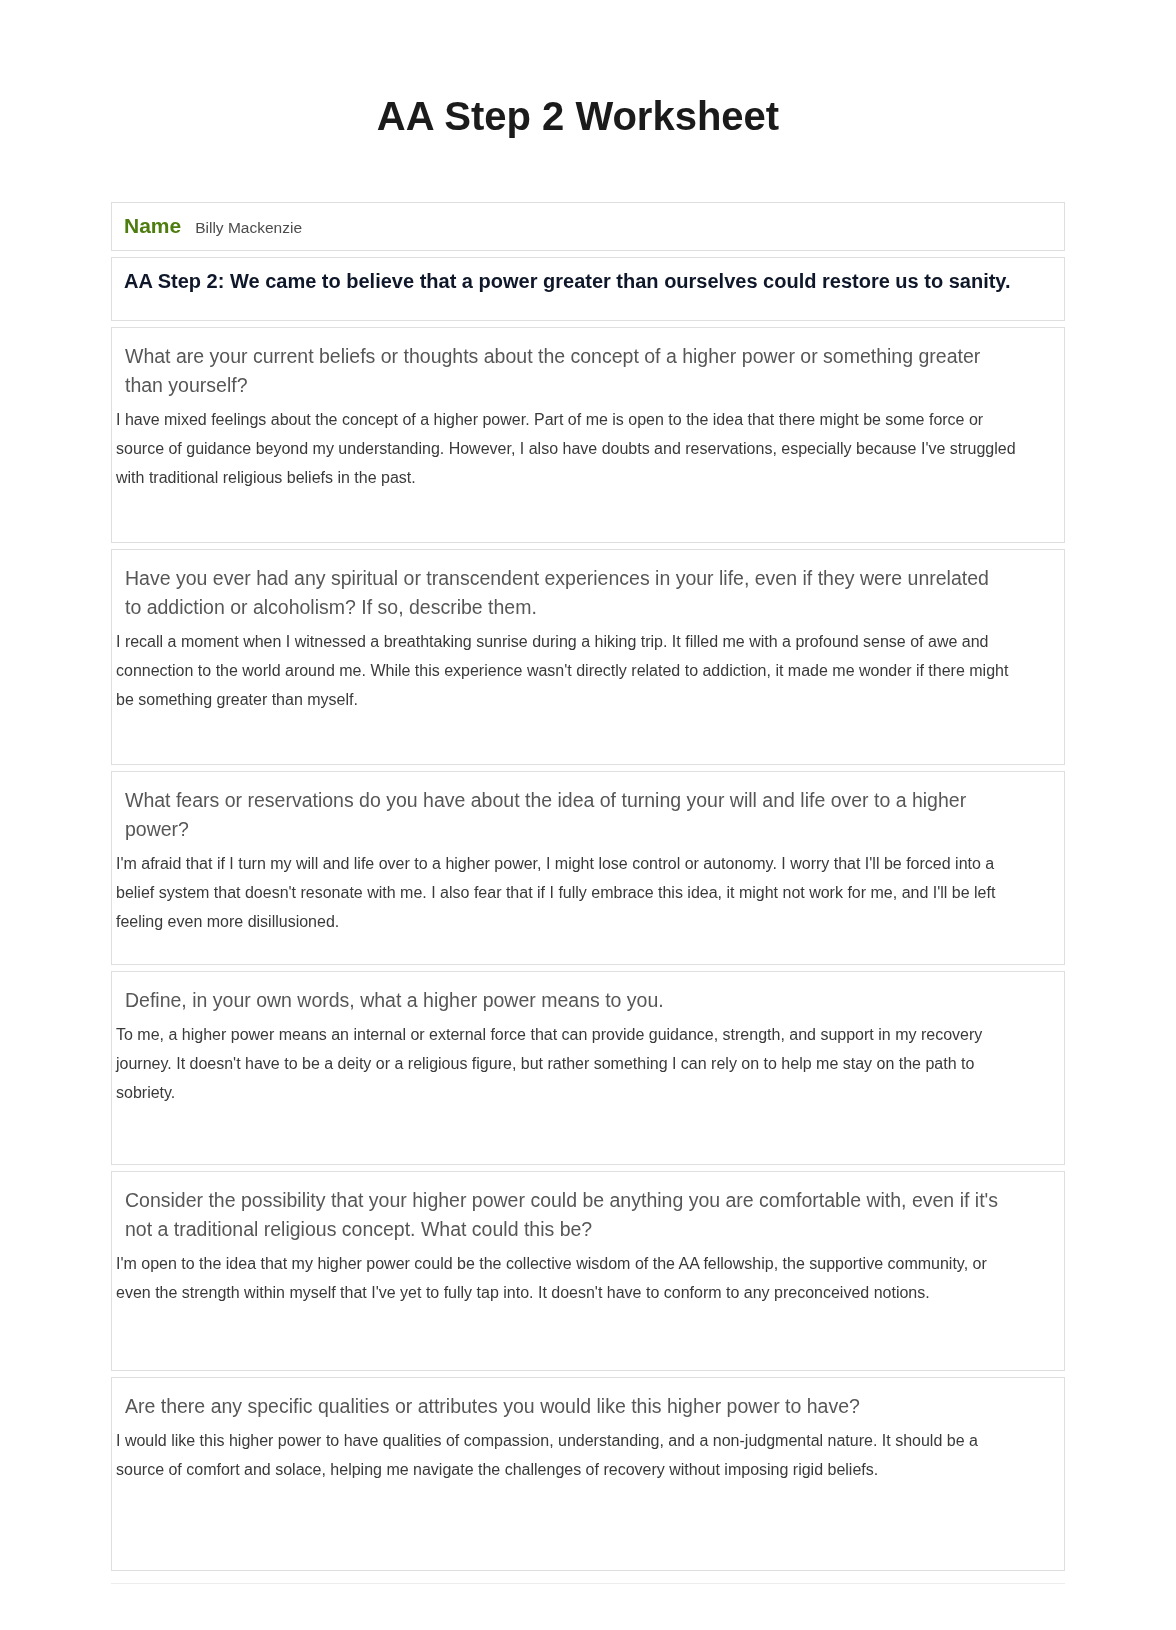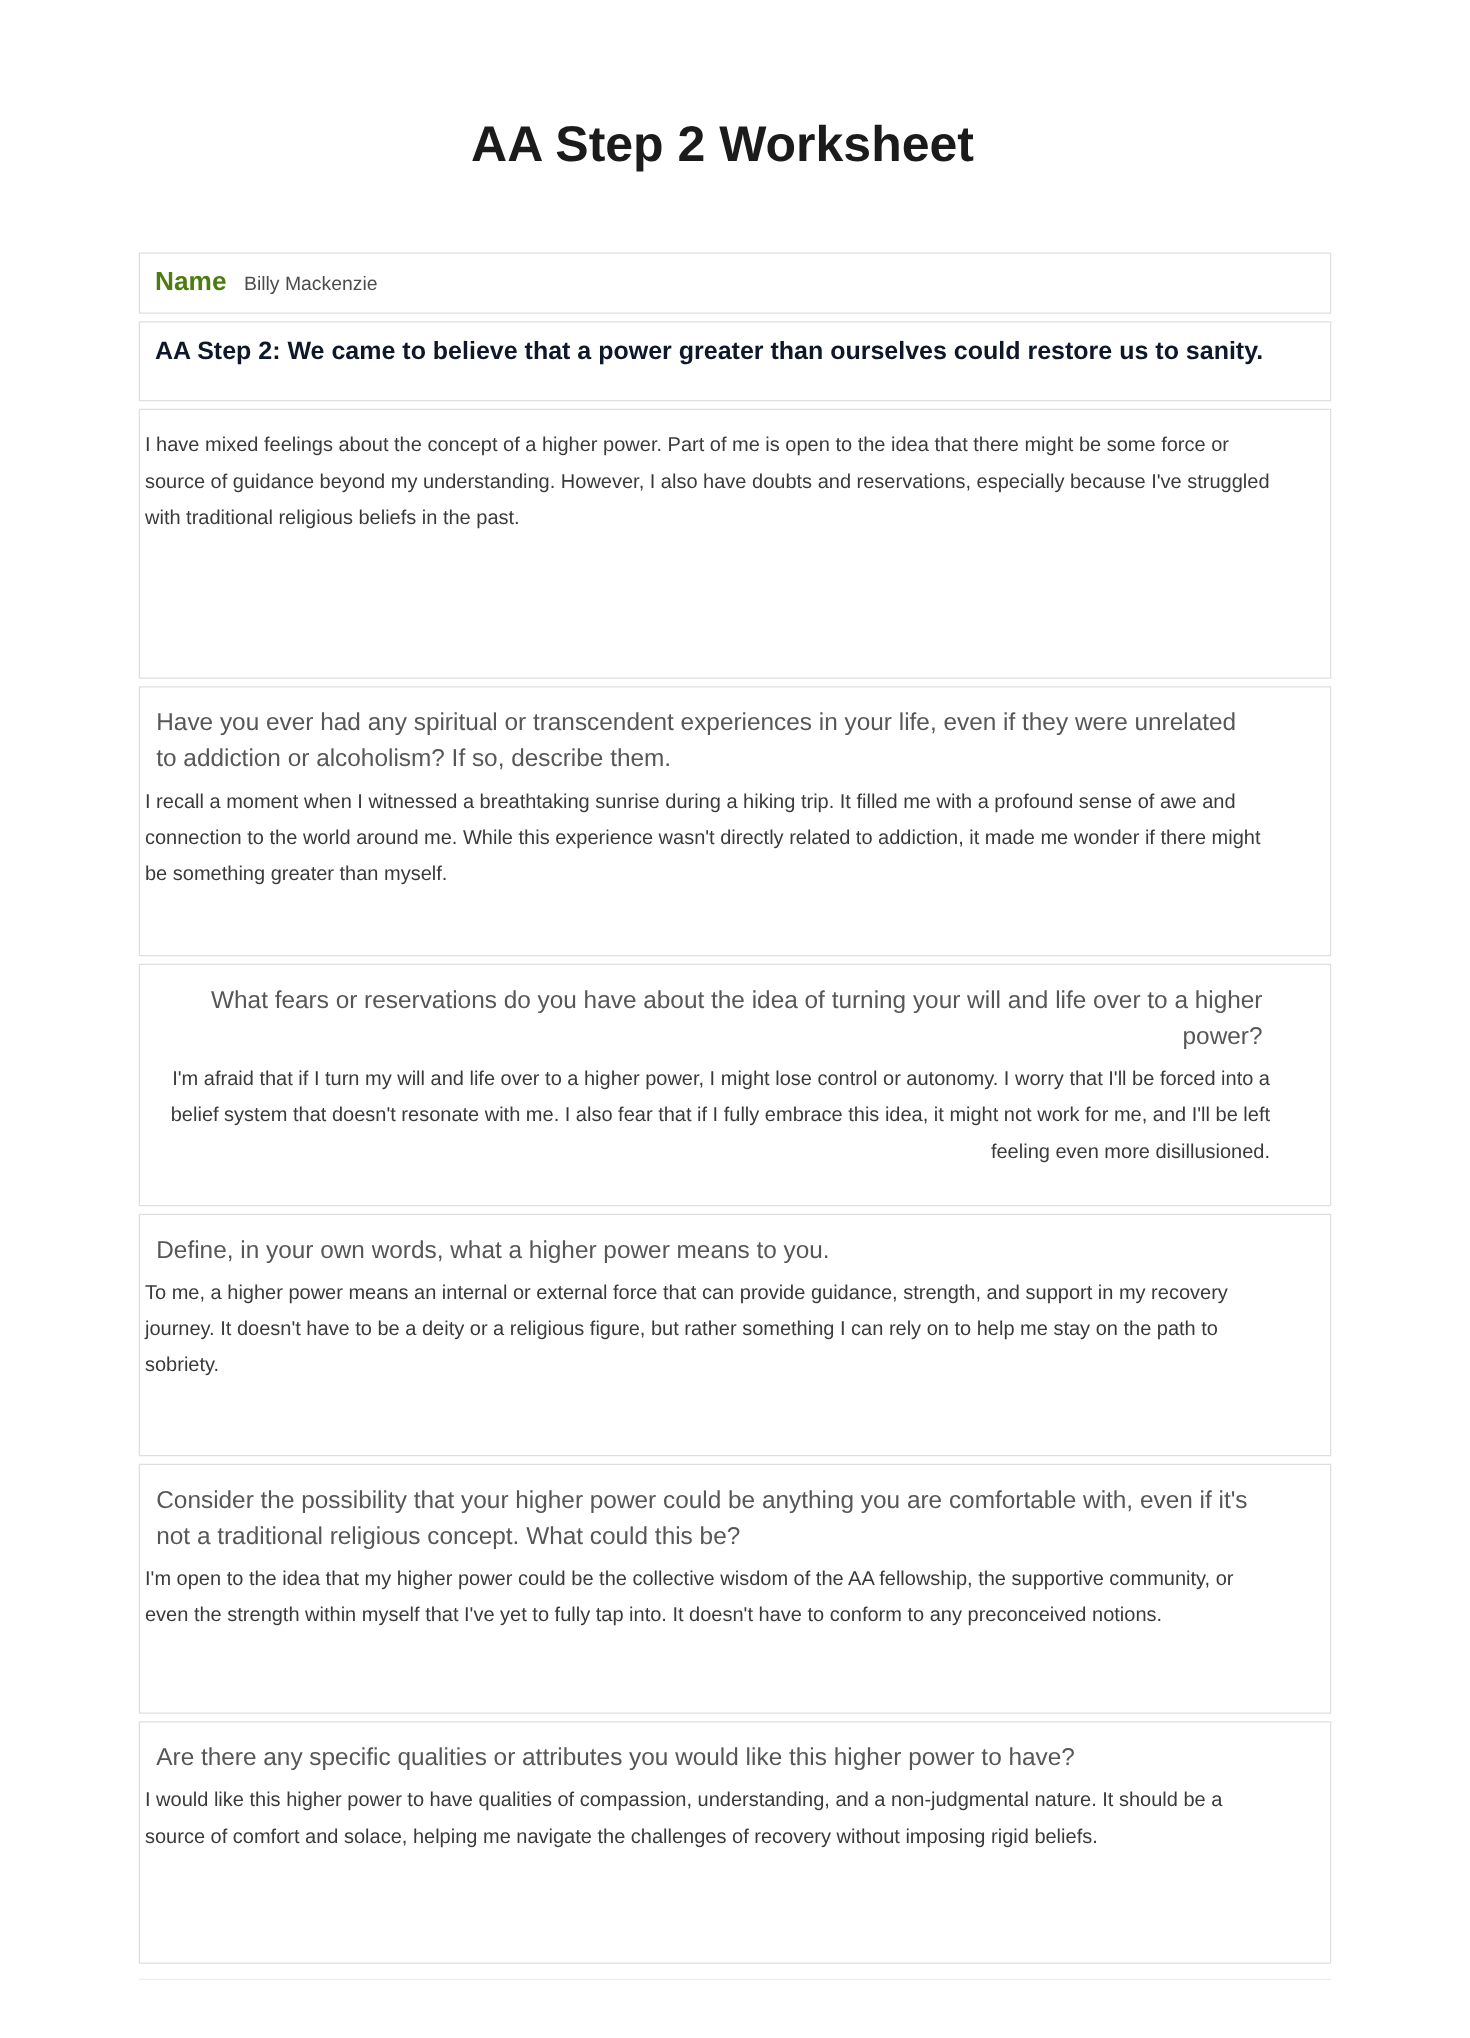--- a/index.html
+++ b/index.html
@@ -89,21 +89,21 @@
   }
   .answer {
     margin: 0;
     font-size: 16px;
     line-height: 29px;
     color: #3a3a3a;
     max-width: 900px;
   }
   .row-q0 { min-height: 216px; }
   .row-q1 { min-height: 216px; }
-  .row-q2 { min-height: 194px; text-align: right; }
+  .row-q2 { min-height: 194px; }
   .row-q3 { min-height: 194px; }
   .row-q4 { min-height: 194px; }
   .row-q5 { min-height: 200px; }
   .next-row-edge {
     margin-top: 12px;
     height: 0;
     border-top: 1px solid #ededed;
   }
 </style>
 </head>
@@ -118,20 +118,21 @@
     <div class="row row-name">
       <span class="name-label">Name</span>
       <span class="name-value">Billy Mackenzie</span>
     </div>
 
     <div class="row row-statement">
       <p class="statement">AA Step 2: We came to believe that a power greater than ourselves could restore us to sanity.</p>
     </div>
 
     <div class="row qa-row row-q0">
+      <p class="question">What are your current beliefs or thoughts about the concept of a higher power or something greater than yourself?</p>
       <p class="answer">I have mixed feelings about the concept of a higher power. Part of me is open to the idea that there might be some force or source of guidance beyond my understanding. However, I also have doubts and reservations, especially because I've struggled with traditional religious beliefs in the past.</p>
     </div>
 
     <div class="row qa-row row-q1">
       <p class="question">Have you ever had any spiritual or transcendent experiences in your life, even if they were unrelated to addiction or alcoholism? If so, describe them.</p>
       <p class="answer">I recall a moment when I witnessed a breathtaking sunrise during a hiking trip. It filled me with a profound sense of awe and connection to the world around me. While this experience wasn't directly related to addiction, it made me wonder if there might be something greater than myself.</p>
     </div>
 
     <div class="row qa-row row-q2">
       <p class="question">What fears or reservations do you have about the idea of turning your will and life over to a higher power?</p>

